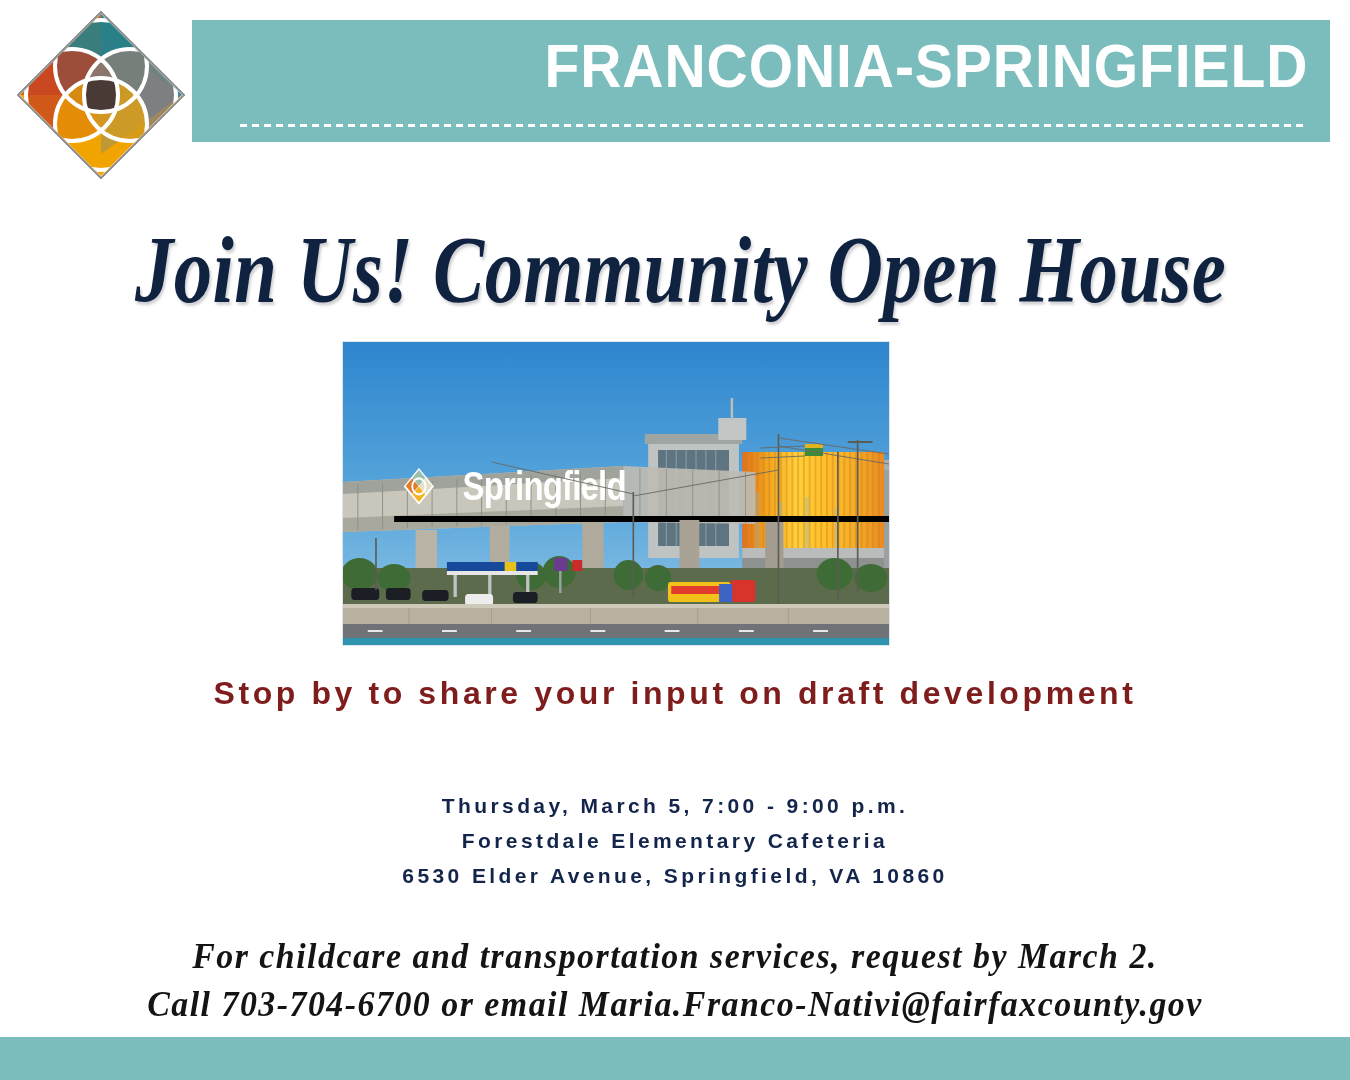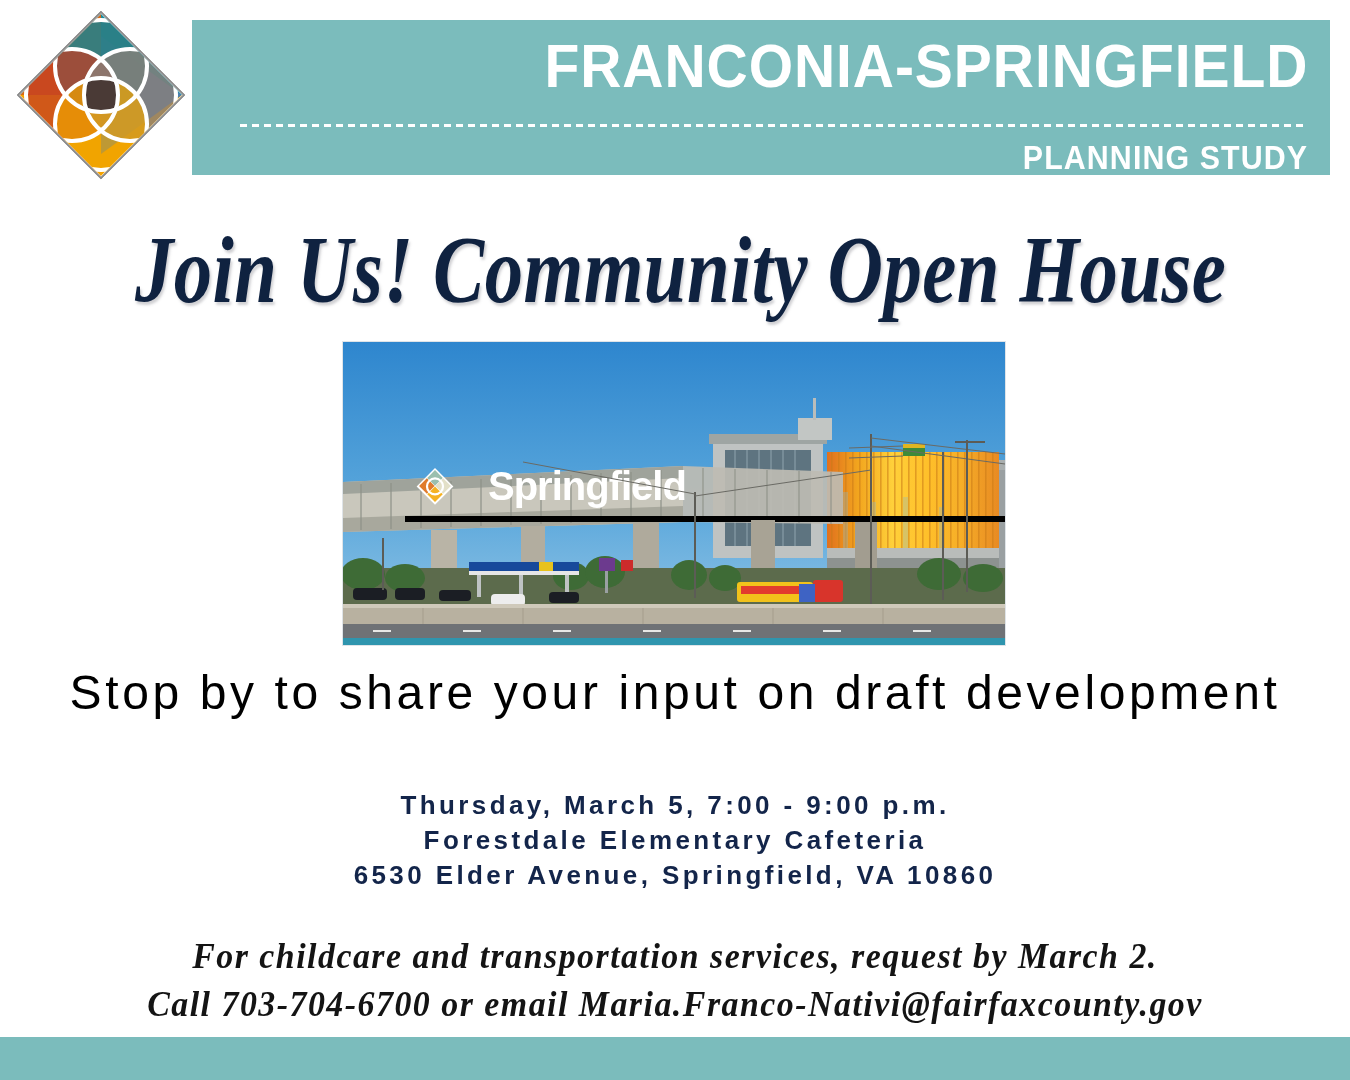--- a/index.html
+++ b/index.html
@@ -19,21 +19,21 @@
     background: #ffffff;
     overflow: hidden;
   }
 
   
   .header-bar {
     position: absolute;
     left: 192px;
     top: 20px;
     width: 1138px;
-    height: 155px;
+    height: 122px;
     background: #7BBCBC;
   }
   .header-title {
     position: absolute;
     right: 22px;
     top: 10px;
     color: #ffffff;
     font-family: "Liberation Sans Narrow", "Liberation Sans", sans-serif;
     font-weight: bold;
     font-size: 62px;
@@ -94,55 +94,55 @@
     transform: scaleX(0.80);
     white-space: nowrap;
     text-shadow: 2px 3px 3px rgba(120,120,130,0.35);
   }
 
   
   .photo {
     position: absolute;
     left: 343px;
     top: 342px;
-    width: 662px;
+    width: 546px;
     height: 303px;
     overflow: hidden;
     background: #4a9ad4;
     box-shadow: 0 0 0 1px #dfe4e8;
   }
   .photo svg { display: block; width: 100%; height: 100%; }
 
   
   .lead-in {
     position: absolute;
     left: 60px;
     right: 60px;
     top: 668px;
     text-align: center;
-    color: #000000;
+    color: #7f1d1d;
     font-family: "Liberation Sans Narrow", "Liberation Sans", sans-serif;
-    font-weight: normal;
-    font-size: 48px;
+    font-weight: bold;
+    font-size: 32px;
     line-height: 50px;
     letter-spacing: 3.6px;
   }
   .lead-in .l2 { display: block; }
 
   
   .event {
     position: absolute;
     left: 60px;
     right: 60px;
     top: 788px;
     text-align: center;
     color: #13254A;
     font-family: "Liberation Sans Narrow", "Liberation Sans", sans-serif;
     font-weight: bold;
-    font-size: 26px;
+    font-size: 21px;
     line-height: 35px;
     letter-spacing: 3.4px;
   }
   .event span { display: block; }
 
   
   .note {
     position: absolute;
     left: 50px;
     right: 50px;

